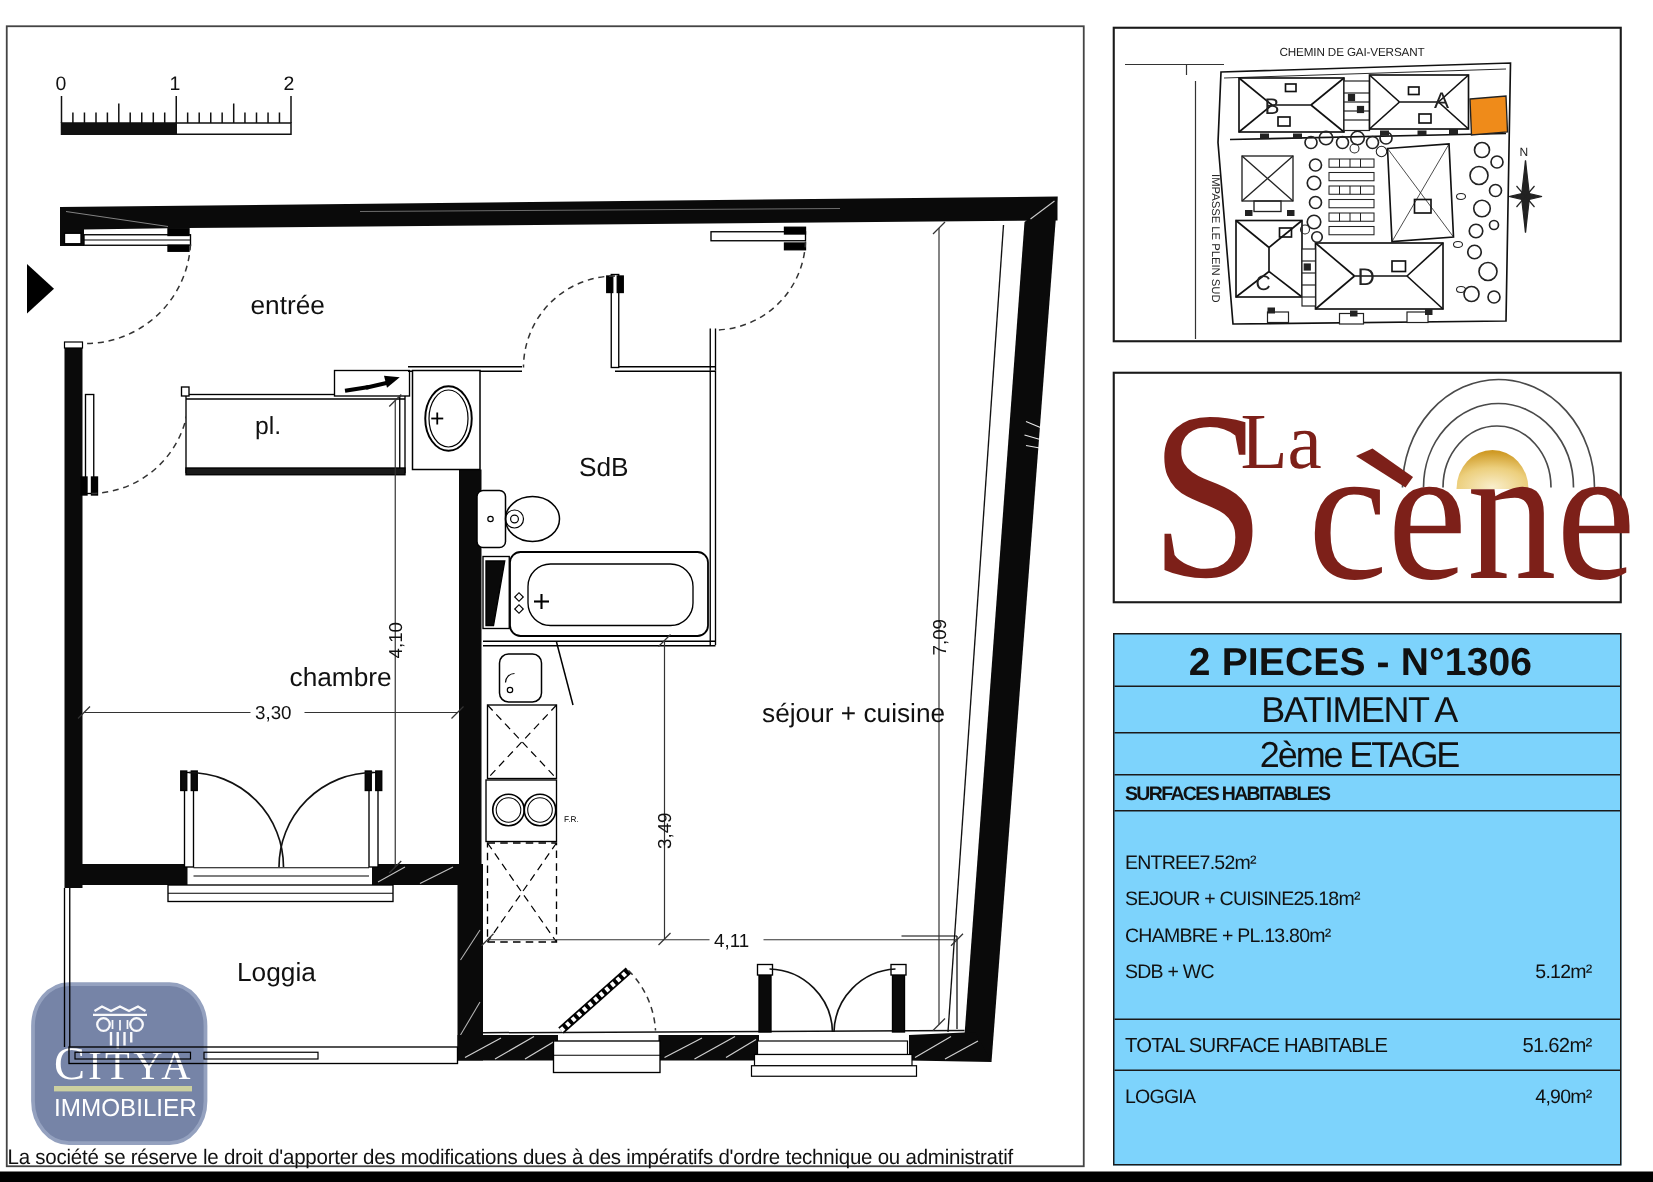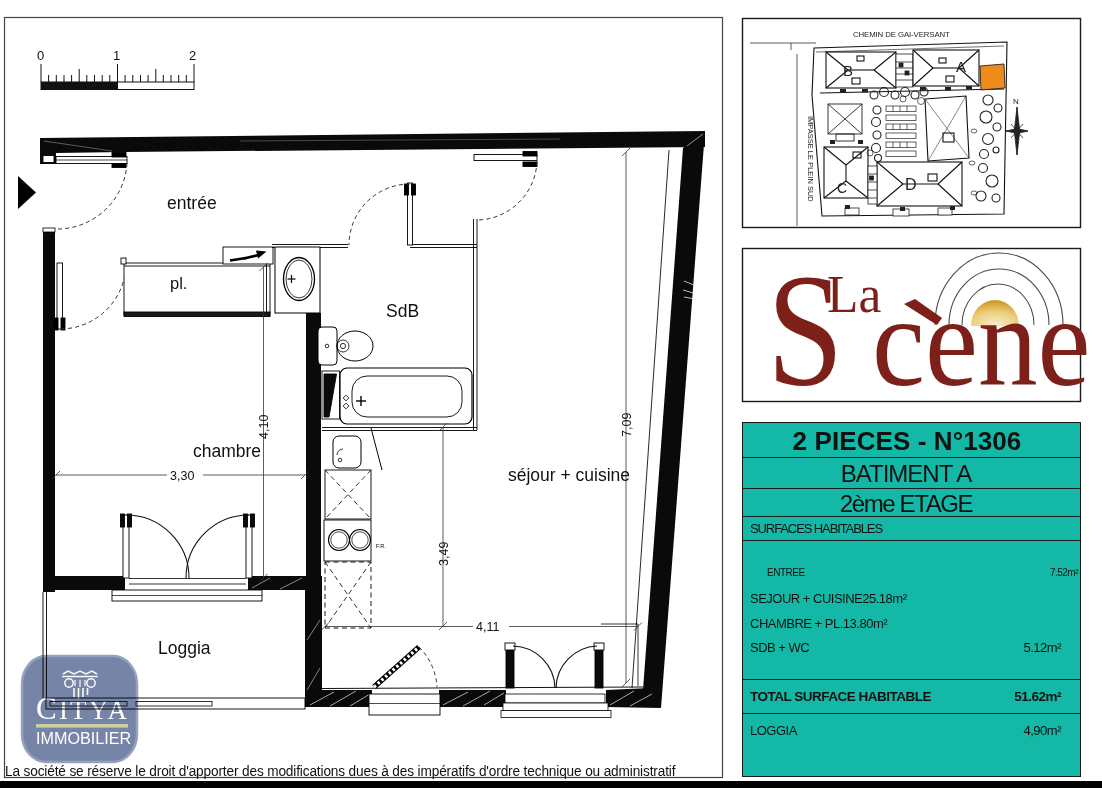--- a/index.html
+++ b/index.html
@@ -546,48 +546,48 @@
 
 <g fill="#7d2019" stroke="none" font-family="'Liberation Serif',serif">
 <text transform="translate(827,312) scale(0.97,1)" font-size="53">La</text>
 <text transform="translate(767,384) scale(0.86,1)" font-size="160">S</text>
 <text transform="translate(872,385) scale(0.925,1)" font-size="129">cene</text>
 <polygon points="904,304 915,299 942,318 937,325" fill="#7d2019"></polygon>
 </g>
 
 </svg>
 
-<div class="abs" id="tablebox" style="left:742px;top:422px;width:339px;height:355px;border:1.6px solid #1a1a1a;background:#14b8a6">
+<div class="abs" id="tablebox" style="left:742px;top:422px;width:339px;height:355px;border:1.6px solid #1a1a1a;background:#7dd3fc">
 
 <div class="abs" style="left:0;top:0;width:100%;height:35px;border-bottom:1.6px solid #1a1a1a;text-align:center;font-size:26px;font-weight:bold;line-height:37px;color:#111;letter-spacing:0.1px;text-indent:-9px">2 PIECES - N°1306</div>
 
 <div class="abs" style="left:0;top:35px;width:100%;height:31px;border-bottom:1.6px solid #1a1a1a;text-align:center;font-size:24px;line-height:32px;color:#111;letter-spacing:-1.0px;text-indent:-11px">BATIMENT A</div>
 
 <div class="abs" style="left:0;top:66px;width:100%;height:28px;border-bottom:1.6px solid #1a1a1a;text-align:center;font-size:24px;line-height:29px;color:#111;letter-spacing:-1.4px;text-indent:-11px">2ème ETAGE</div>
 
-<div class="abs" style="left:0;top:94px;width:100%;height:24px;border-bottom:1.6px solid #1a1a1a;font-size:13px;font-weight:normal;line-height:23px;padding-left:7px;color:#111;letter-spacing:-1.1px">SURFACES HABITABLES</div>
-
-<div class="abs" style="left:24px;top:144px;width:311px;height:14px;font-size:10px;letter-spacing:-0.5px;color:#111;display:flex;justify-content:space-between">
+<div class="abs" style="left:0;top:94px;width:100%;height:24px;border-bottom:1.6px solid #1a1a1a;font-size:13px;font-weight:bold;line-height:23px;padding-left:7px;color:#111;letter-spacing:-1.1px">SURFACES HABITABLES</div>
+
+<div class="abs" style="left:7px;top:144px;width:311px;height:14px;font-size:13px;letter-spacing:-0.5px;color:#111;display:flex;">
       <span>ENTREE</span>
       <span>7.52m²</span>
     </div>
 <div class="abs" style="left:7px;top:168px;width:311px;height:14px;font-size:13px;letter-spacing:-0.5px;color:#111;display:flex;">
       <span>SEJOUR + CUISINE</span>
       <span>25.18m²</span>
     </div>
 <div class="abs" style="left:7px;top:193px;width:311px;height:14px;font-size:13px;letter-spacing:-0.5px;color:#111;display:flex;">
       <span>CHAMBRE + PL.</span>
       <span>13.80m²</span>
     </div>
 <div class="abs" style="left:7px;top:217px;width:311px;height:14px;font-size:13px;letter-spacing:-0.5px;color:#111;display:flex;justify-content:space-between">
       <span>SDB + WC</span>
       <span>5.12m²</span>
     </div>
 
-<div class="abs" style="left:0;top:256px;width:100%;height:34px;border-top:1.6px solid #1a1a1a;font-size:13.5px;font-weight:bold;letter-spacing:-0.5px;color:#111;display:flex;align-items:center">
+<div class="abs" style="left:0;top:256px;width:100%;height:34px;border-top:1.6px solid #1a1a1a;font-size:13.5px;font-weight:normal;letter-spacing:-0.5px;color:#111;display:flex;align-items:center">
       <span style="margin-left:7px">TOTAL SURFACE HABITABLE</span>
       <span style="margin-left:auto;margin-right:19px">51.62m²</span>
     </div>
 
 <div class="abs" style="left:0;top:290px;width:100%;height:34px;border-top:1.6px solid #1a1a1a;font-size:13px;letter-spacing:-0.5px;color:#111;display:flex;align-items:center">
       <span style="margin-left:7px">LOGGIA</span>
       <span style="margin-left:auto;margin-right:19px">4,90m²</span>
     </div>
 
 </div>

